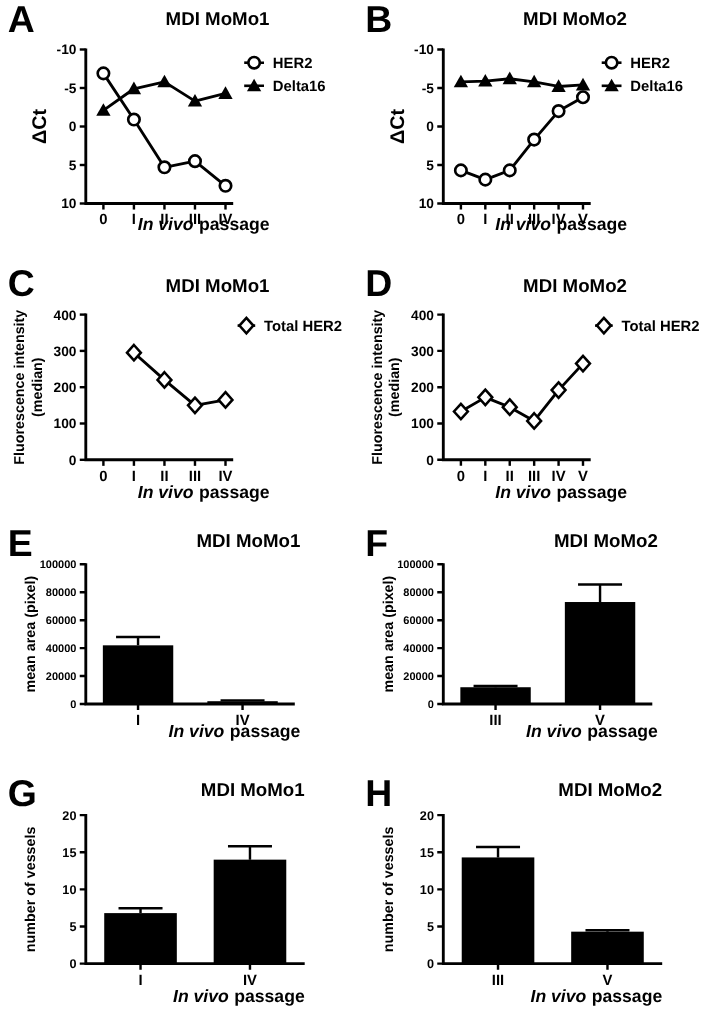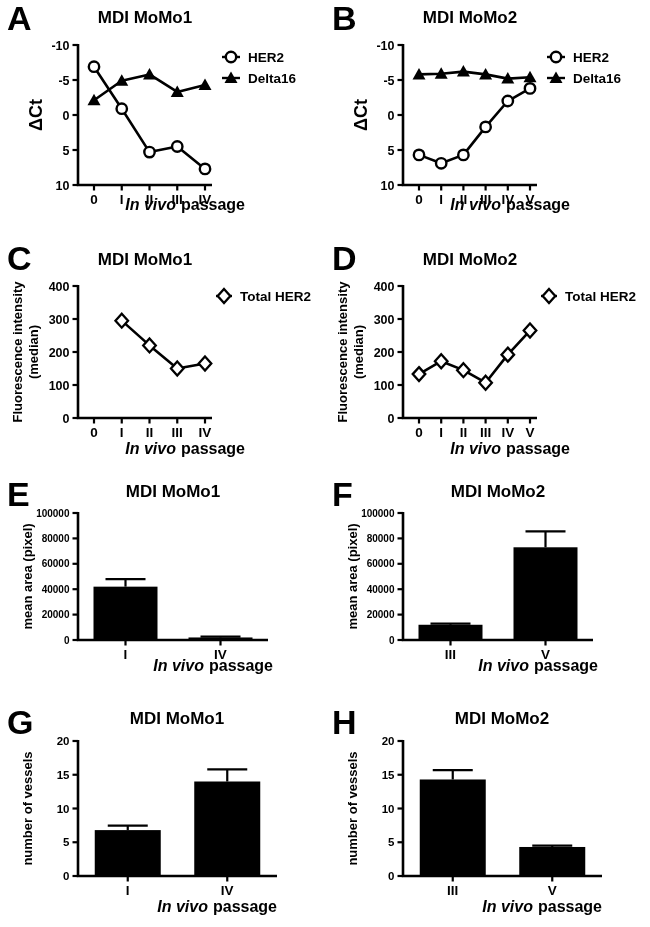--- a/index.html
+++ b/index.html
@@ -11,21 +11,21 @@
   .r1{top:0;height:230px;}
   .r2{top:230px;height:235px;}
   .r3{top:465px;height:231px;}
   .r4{top:696px;height:231px;}
   .c0{left:0;} .c1{left:325px;}
   .letter{
     position:absolute;left:7px;font-size:34px;font-weight:bold;line-height:36px;
   }
   .r1 .letter{top:0;} .r2 .letter{top:10px;} .r3 .letter{top:11px;} .r4 .letter{top:8px;}
   .title{
-    position:absolute;width:200px;text-align:center;font-size:17px;font-weight:bold;white-space:nowrap;
+    position:absolute;width:200px;text-align:right;font-size:17px;font-weight:bold;white-space:nowrap;
   }
   .r1 .title{top:8px;} .r2 .title{top:20px;} .r3 .title{top:17px;} .r4 .title{top:13px;}
   .ctr-line .title,.ctr-line .xlabel{left:45px;}
   .ctr-bar1 .title,.ctr-bar1 .xlabel{left:73px;}
   .ctr-bar2 .title,.ctr-bar2 .xlabel{left:77px;}
   .xlabel{
     position:absolute;width:200px;text-align:right;font-size:16px;font-weight:bold;white-space:nowrap;
   }
   .xlabel em{font-style:italic;margin-right:5px;}
   .r1 .xlabel{top:196px;} .r2 .xlabel{top:210px;} .r3 .xlabel{top:192px;} .r4 .xlabel{top:202px;}

